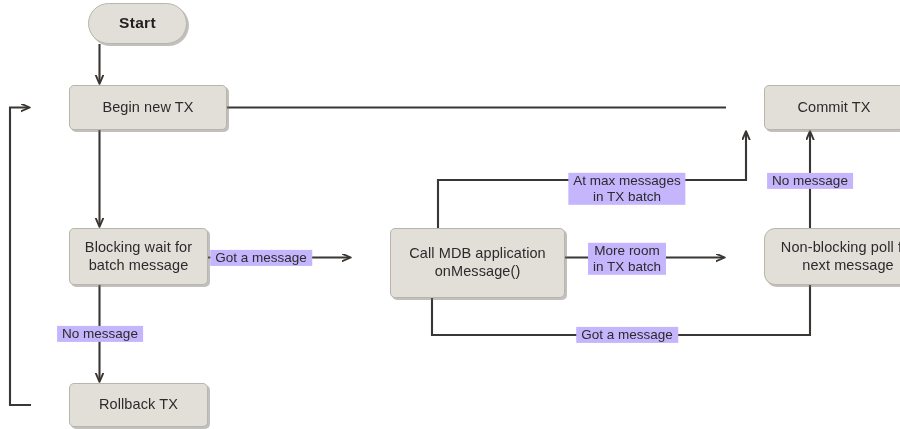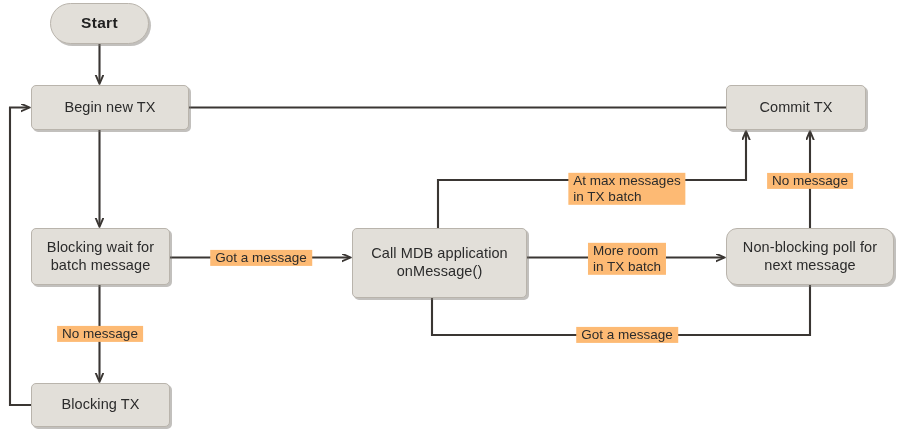--- a/index.html
+++ b/index.html
@@ -36,37 +36,38 @@
     display: flex;
     align-items: center;
     justify-content: center;
     text-align: center;
     color: #2b2b2b;
     font-size: 14.5px;
     line-height: 1.22;
     letter-spacing: 0.1px;
     white-space: pre-line;
     border-radius: 5px;
+    margin-left: 38px;
   }
   .node.terminator {
     border-radius: 22px;
     font-weight: bold;
     font-size: 15.5px;
     letter-spacing: 0.3px;
     color: #1f1f1f;
   }
   .edge-label {
     position: absolute;
     box-sizing: border-box;
     color: #2b2b2b;
     font-size: 13.5px;
     line-height: 1.2;
-    text-align: left;
+    text-align: center;
     white-space: pre-line;
-    background: #fdba74;
+    background: #c4b5fd;
     padding: 0 5px;
     transform: translate(-50%, -50%);
   }
 </style>
 </head>
 <body>
 
 <div id="canvas">
 
   <svg id="edges" viewBox="0 0 900 429" width="900" height="429" xmlns="http://www.w3.org/2000/svg">
@@ -122,21 +123,21 @@
     <span>Call MDB application
 onMessage()</span>
   </div>
 
   <div class="node" style="left:726px;top:228px;width:168px;height:57px;border-radius:11px;">
     <span>Non-blocking poll for
 next message</span>
   </div>
 
   <div class="node" style="left:31px;top:383px;width:139px;height:44px;">
-    <span>Blocking TX</span>
+    <span>Rollback TX</span>
   </div>
 
   <div class="edge-label" style="left:261px;top:258px;">Got a message</div>
 
   <div class="edge-label" style="left:100px;top:334px;">No message</div>
 
   <div class="edge-label" style="left:627px;top:189px;">At max messages
 in TX batch</div>
 
   <div class="edge-label" style="left:627px;top:259px;">More room

